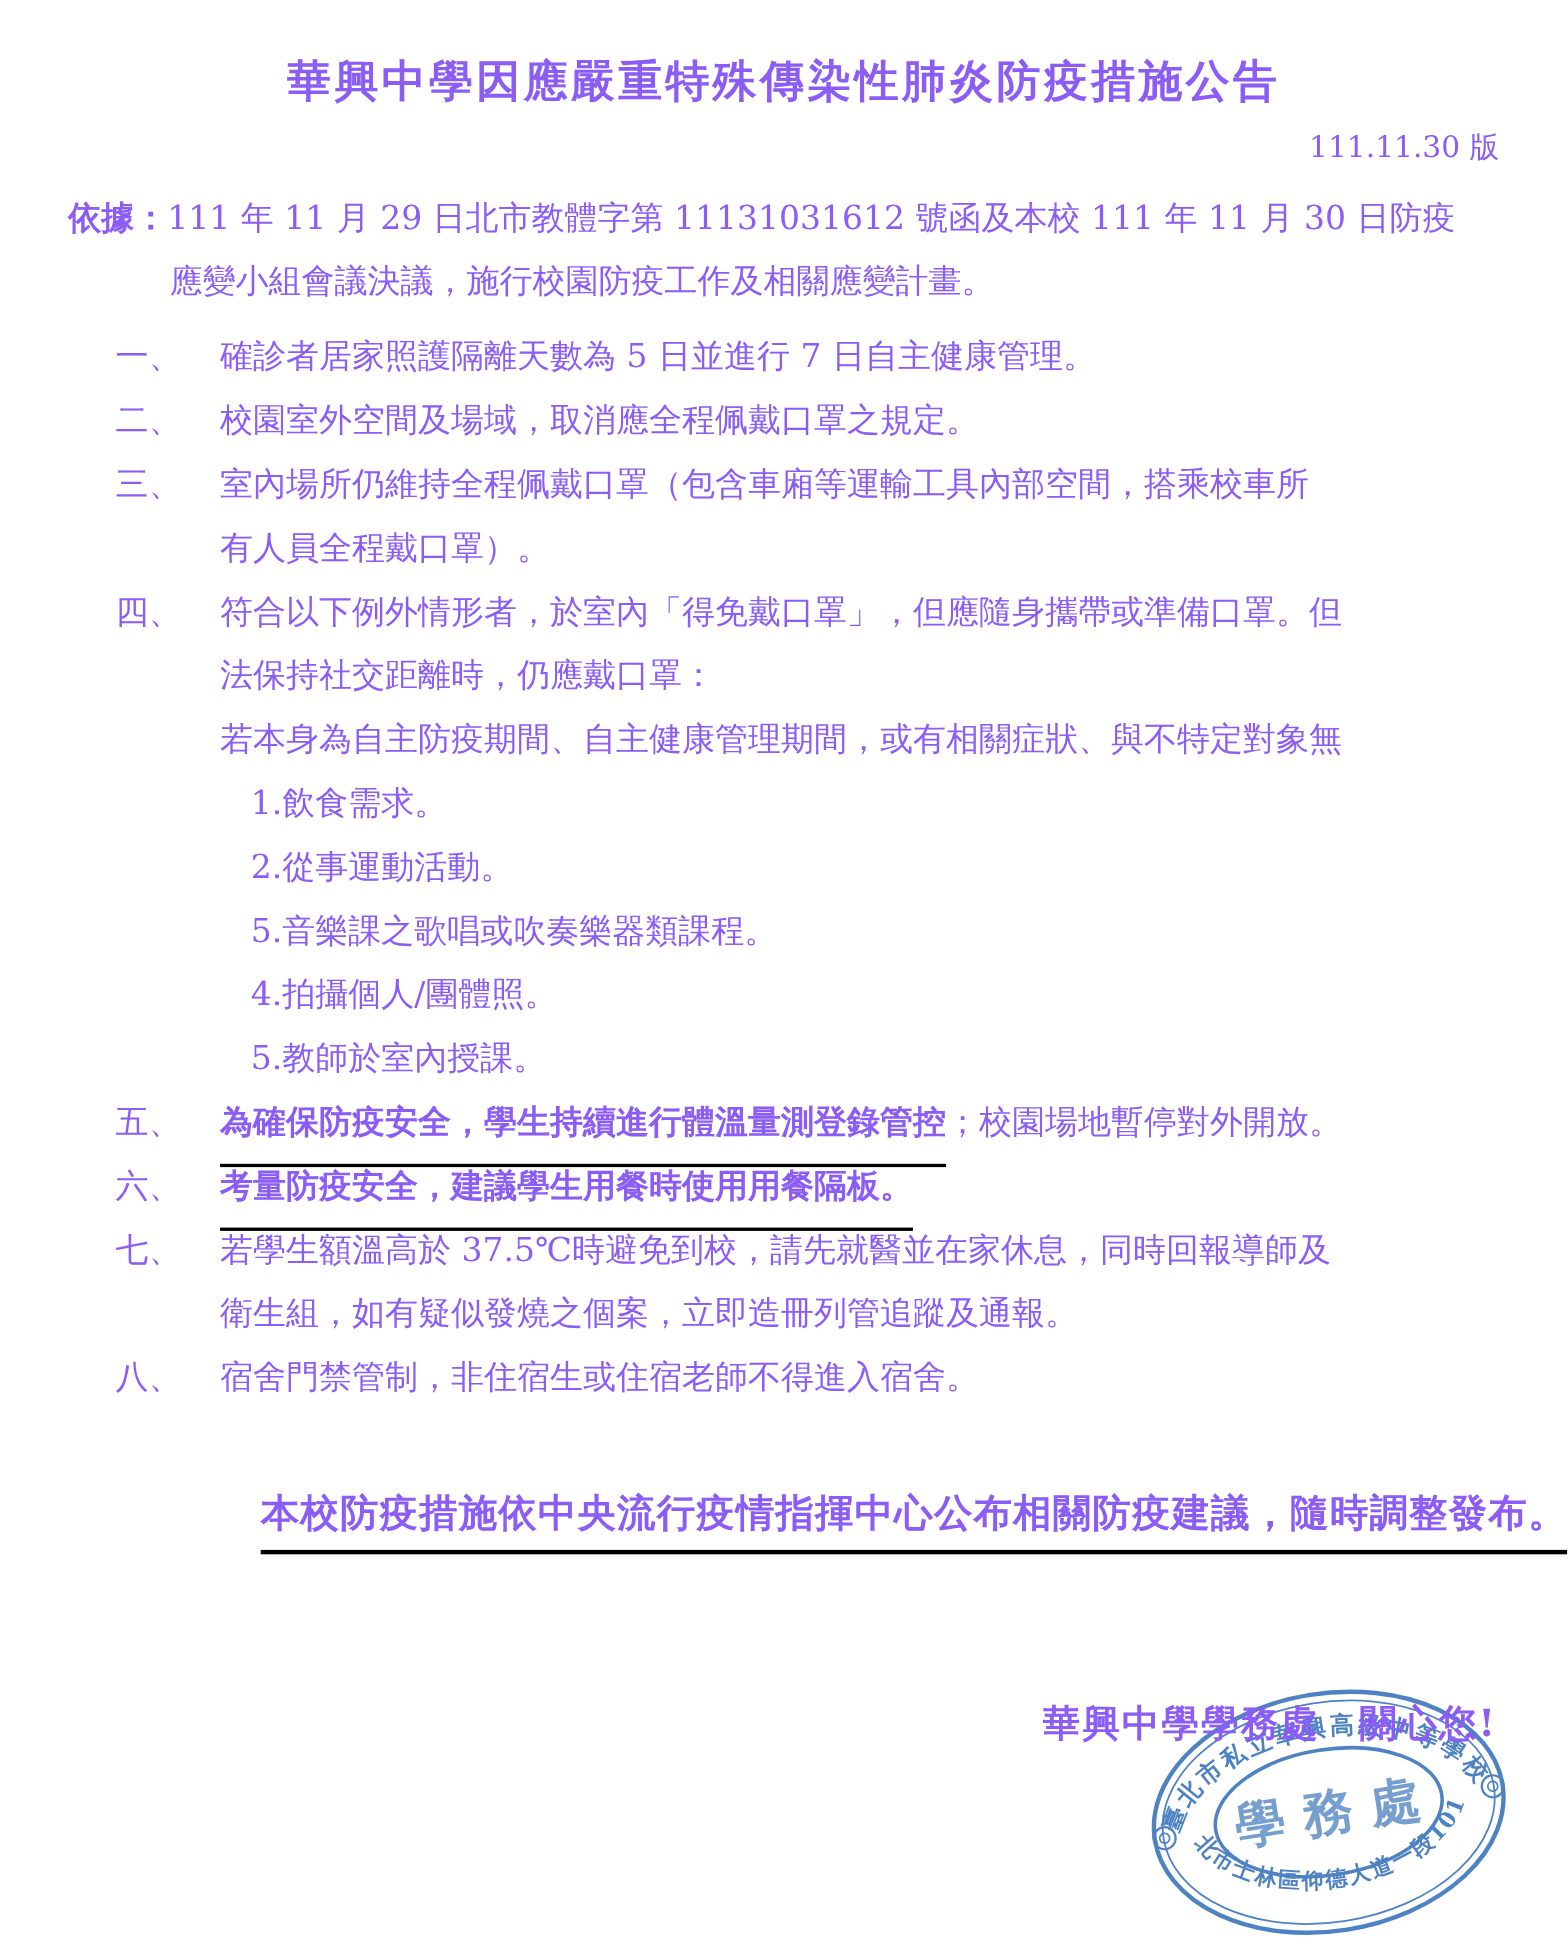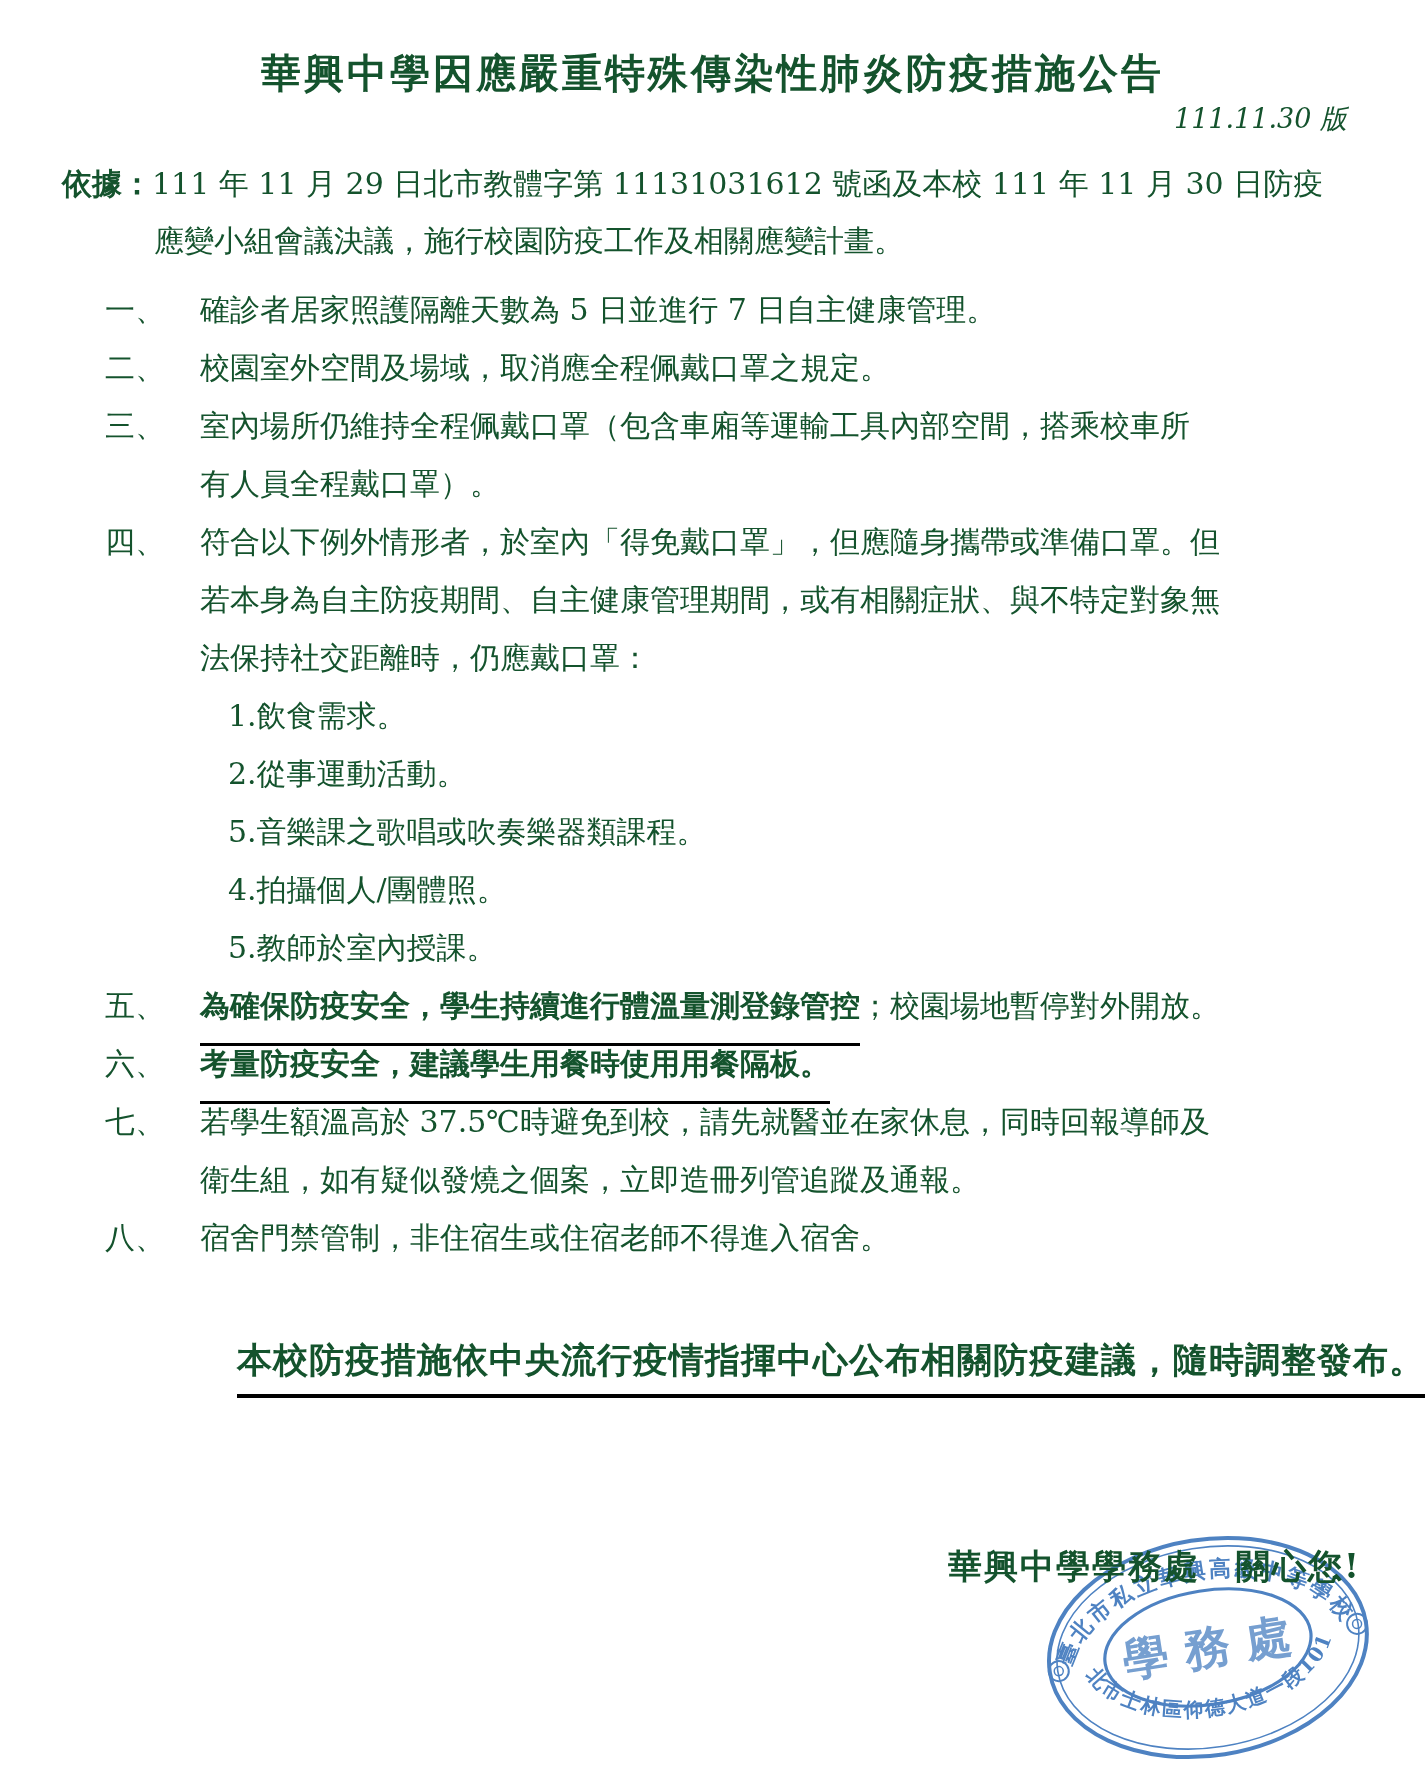--- a/index.html
+++ b/index.html
@@ -5,37 +5,36 @@
   html, body {
     margin: 0;
     padding: 0;
     background: #ffffff;
   }
   .page {
     position: relative;
     width: 1425px;
     height: 1773px;
     background: #ffffff;
-    color: #14532d;
+    color: #8b5cf6;
     font-family: "DejaVu Serif", "Liberation Serif", serif;
     overflow: hidden;
   }
   .doc-title {
     margin-top: 46px;
     text-align: center;
     font-size: 40px;
     font-weight: bold;
     letter-spacing: 3px;
   }
   .version-line {
-    margin-top: 0;
+    margin-top: 15px;
     text-align: right;
-    padding-right: 78px;
+    padding-right: 62px;
     font-size: 27px;
-    font-style: italic;
   }
   .basis {
     margin: 18px 55px 0 62px;
     font-size: 30px;
     line-height: 57px;
   }
   .basis-label { font-weight: bold; text-align: center; }
   .basis-cont { padding-left: 92px; }
   .line { white-space: nowrap; }
   .section-label {
@@ -130,22 +129,22 @@
       <div class="item-text">
         <div class="line">室內場所仍維持全程佩戴口罩（包含車廂等運輸工具內部空間，搭乘校車所</div>
         <div class="line">有人員全程戴口罩）。</div>
       </div>
     </div>
 
     <div class="item">
       <div class="item-num">四、</div>
       <div class="item-text">
         <div class="line">符合以下例外情形者，於室內「得免戴口罩」，但應隨身攜帶或準備口罩。但</div>
+        <div class="line">法保持社交距離時，仍應戴口罩：</div>
         <div class="line">若本身為自主防疫期間、自主健康管理期間，或有相關症狀、與不特定對象無</div>
-        <div class="line">法保持社交距離時，仍應戴口罩：</div>
         <div class="sub-list">
           <div class="line">1.飲食需求。</div>
           <div class="line">2.從事運動活動。</div>
           <div class="line">5.音樂課之歌唱或吹奏樂器類課程。</div>
           <div class="line">4.拍攝個人/團體照。</div>
           <div class="line">5.教師於室內授課。</div>
         </div>
       </div>
     </div>
 

